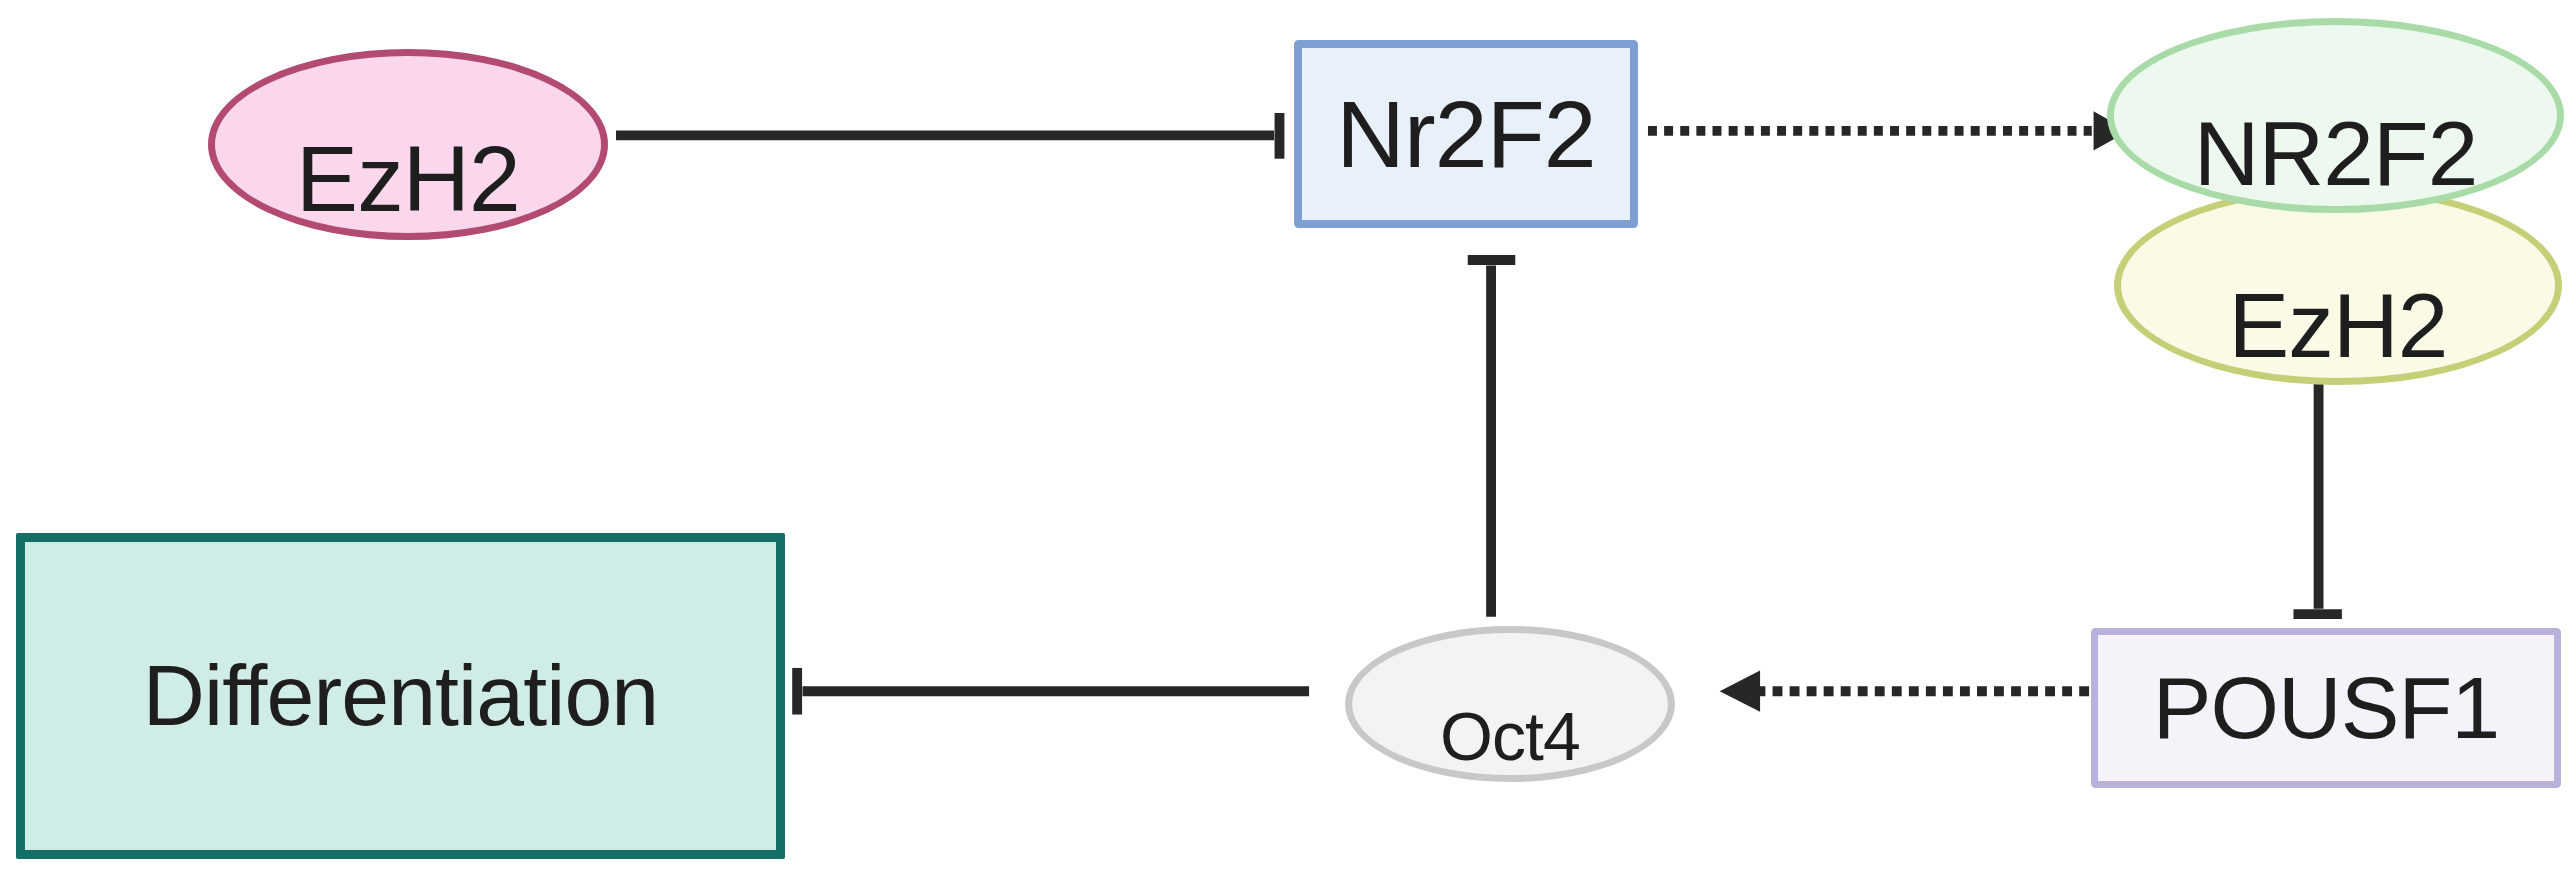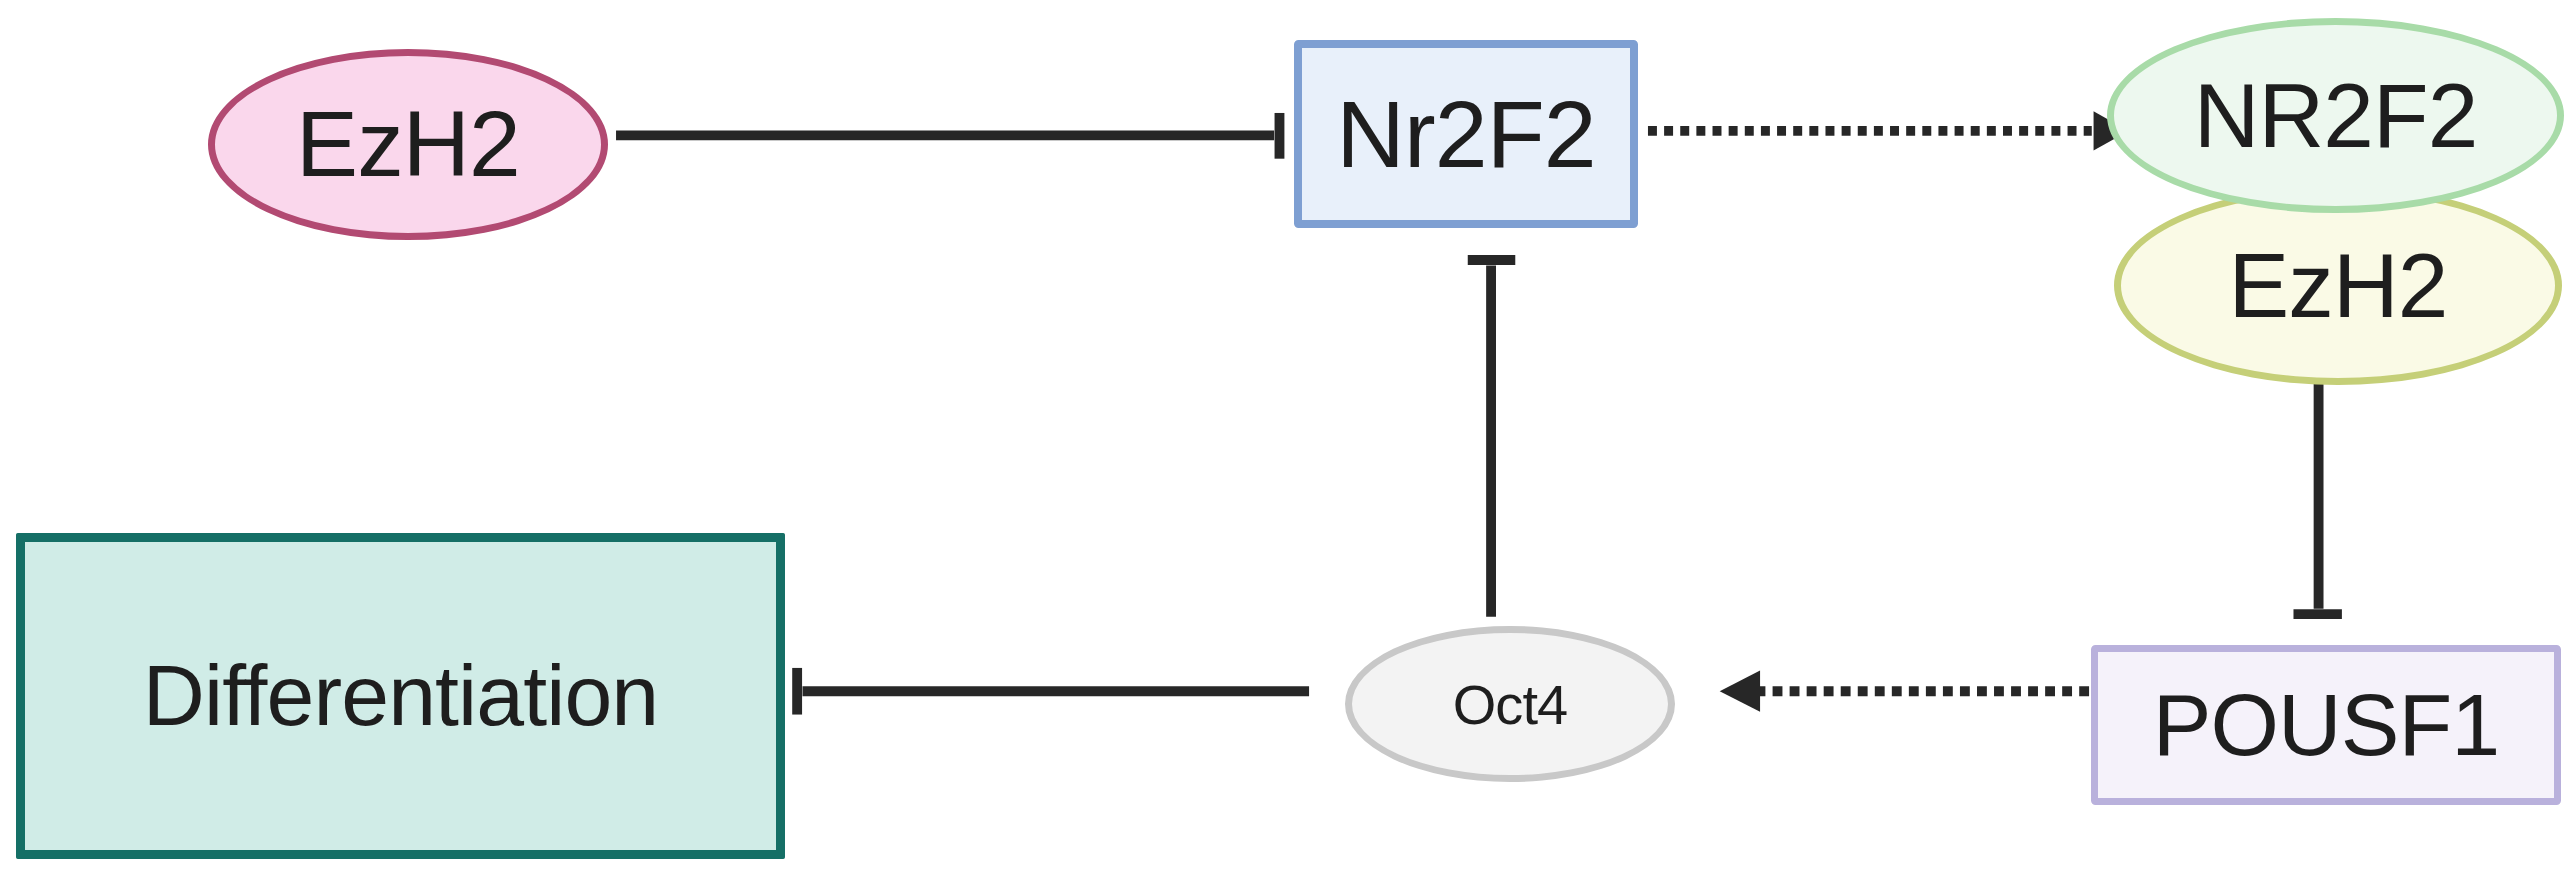--- a/index.html
+++ b/index.html
@@ -13,35 +13,35 @@
   }
   .edges{position:absolute;left:0;top:0;z-index:1;}
   .node{
     position:absolute;
     display:flex;align-items:center;justify-content:center;
     box-sizing:border-box;
     z-index:2;
     letter-spacing:-0.9px;
     white-space:nowrap;
   }
-  .ellipse{border-radius:50%;}
+  .ellipse{border-radius:50%;align-items:flex-end;}
   .rect{border-radius:4.5px;}
 
   .node-ezh2{left:208px;top:49px;width:400px;height:191px;
     background:#fad7ec;border:7.2px solid #b24a72;font-size:93px;}
   .node-nr2f2-gene{left:1294px;top:40px;width:344px;height:188px;
     background:#e8f0fa;border:8px solid #7e9fd2;font-size:95px;}
   .node-nr2f2-protein{left:2107px;top:18px;width:457px;height:195px;
     background:#edf8ef;border:7.2px solid #a8dba8;font-size:91px;z-index:4;}
   .node-ezh2-complex{left:2114px;top:186px;width:448px;height:199px;
     background:#fafae6;border:7.2px solid #c5cf78;font-size:91px;z-index:3;}
   .node-pousf1{left:2091px;top:628px;width:470px;height:160px;
-    background:#f5f2fa;border:7.2px solid #b9b1dc;font-size:88px;margin-top:17px;}
+    background:#f5f2fa;border:7.2px solid #b9b1dc;font-size:88px;}
   .node-oct4{left:1345px;top:626px;width:330px;height:156px;
-    background:#f3f3f3;border:7.2px solid #c8c8c8;font-size:56px;}
+    background:#f3f3f3;border:7.2px solid #c8c8c8;font-size:68px;}
   .node-diff-genes{left:16px;top:533px;width:769px;height:326px;
     background:#d0ece7;border:9px solid #156f66;font-size:86px;
     line-height:1.6;border-radius:1.8px;}
 </style>
 </head>
 <body>
 
 <div class="stage">
 
   <svg class="edges" width="2576" height="884" viewBox="0 0 2873 986">

